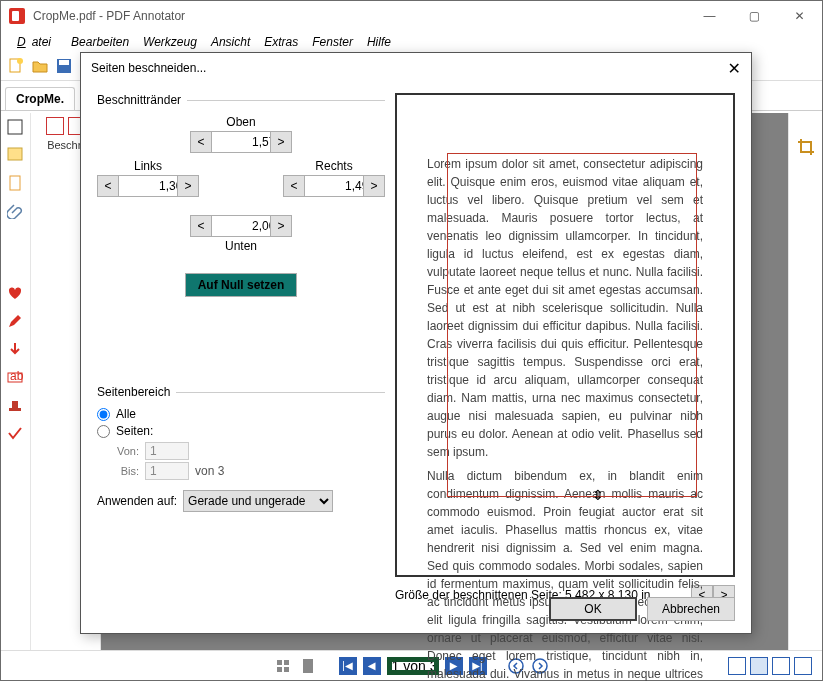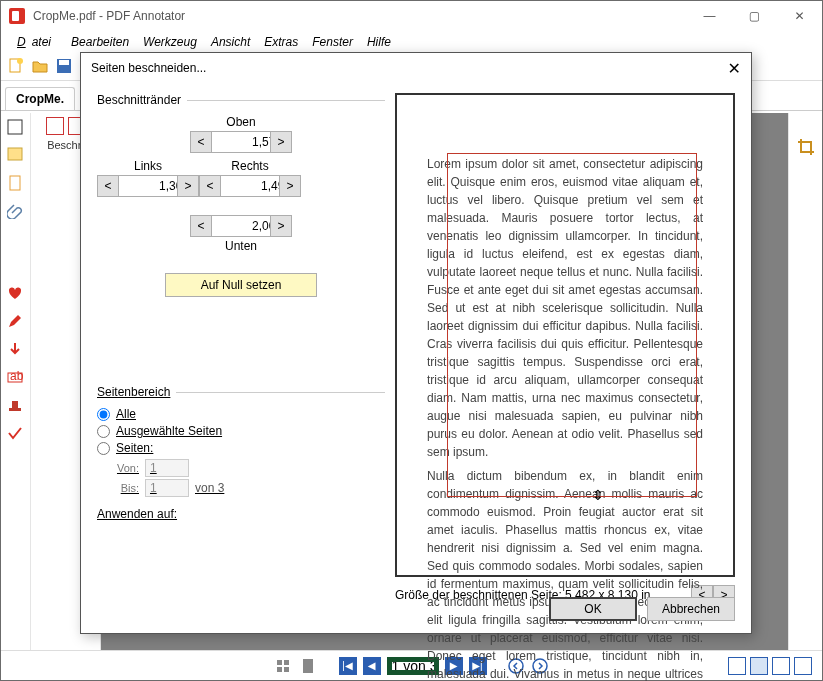--- a/index.html
+++ b/index.html
@@ -52,27 +52,27 @@
 .group-header { display: flex; align-items: center; margin-bottom: 8px; }
 .group-header .gh-label { color: #000; padding-right: 6px; }
 .group-header .gh-line { flex: 1; height: 1px; background: #ccc; }
 
 .margin-editor { position: relative; height: 170px; }
 .margin-row { display: flex; align-items: center; justify-content: center; gap: 0; margin-bottom: 4px; }
 .margin-label { text-align: center; font-size: 12px; margin-bottom: 2px; }
 .spin { display: flex; }
 .spin button { width: 22px; height: 22px; border: 1px solid #adadad; background: #e1e1e1; cursor: pointer; }
 .spin input { width: 58px; height: 22px; border: 1px solid #adadad; border-left: none; border-right: none; text-align: center; padding-left: 40px; }
-.margin-lr { display: flex; margin-top: 6px; }
+.margin-lr { display: flex; justify-content: space-between; margin-top: 6px; }
 .margin-lr .col { display: flex; flex-direction: column; align-items: center; }
 .margin-bot { margin-top: 18px; display: flex; flex-direction: column; align-items: center; }
 
-.reset-btn { display: block; margin: 18px auto 0; width: 152px; height: 24px; border: 1px solid #adadad; background: #fef9c3; cursor: pointer; }
-
-.page-range { margin-top: 100px; text-decoration: underline; }
+.reset-btn { display: block; margin: 18px auto 0; width: 112px; height: 24px; border: 1px solid #adadad; background: #0f766e; cursor: pointer; font-weight: bold; }
+
+.page-range { margin-top: 100px; }
 .radio-row { display: flex; align-items: center; gap: 6px; margin: 3px 0; }
 .radio-row input[type=radio] { margin: 0; }
 .range-inputs { margin-left: 16px; margin-top: 4px; }
 .range-inputs .ri-row { display: flex; align-items: center; gap: 6px; margin: 2px 0; }
 .range-inputs label { width: 26px; text-align: right; font-size: 11px; color: #777; }
 .range-inputs input { width: 44px; height: 18px; border: 1px solid #ccc; background: #f4f4f4; color: #888; padding: 0 4px; }
 .apply-row { display: flex; align-items: center; gap: 6px; margin-top: 10px; }
 .apply-row select { width: 150px; height: 22px; border: 1px solid #adadad; background: #e1e1e1; }
 
 .preview-frame { width: 340px; height: 484px; background: #333; padding: 2px; }
@@ -310,42 +310,39 @@
       </div>
 
       <div class="page-range">
         <div class="group-header">
           <span class="gh-label">Seitenbereich</span>
           <span class="gh-line"></span>
         </div>
         <div class="radio-row">
             <input type="radio" checked="" style="">
             <span>Alle</span>
-          </div>
-        <div class="radio-row">
-            <input type="radio" style="">
-            <span>Ausgewählte Seiten</span>
           </div>
         <div class="radio-row">
             <input type="radio" style="">
             <span>Seiten:</span>
           </div>
         <div class="range-inputs">
           <div class="ri-row">
               <label>Von:</label>
               <input disabled="" value="1" style="">
             </div>
           <div class="ri-row">
               <label>Bis:</label>
               <input disabled="" value="1" style="">
               <span style="color:#555">von 3</span>
             </div>
         </div>
         <div class="apply-row">
           <span>Anwenden auf:</span>
+          <select><option>Gerade und ungerade</option></select>
         </div>
       </div>
     </div>
 
     <div class="right-col">
       <div class="preview-frame">
         <div class="preview-page">
           <div class="lorem">
             <p>Lorem ipsum dolor sit amet, consectetur adipiscing elit. Quisque enim eros, euismod vitae aliquam et, luctus vel libero. Quisque pretium vel sem et malesuada. Mauris posuere tortor lectus, at venenatis leo dignissim ullamcorper. In tincidunt, ligula id luctus eleifend, est ex egestas diam, vulputate laoreet neque tellus et nunc. Nulla facilisi. Fusce et ante eget dui sit amet egestas accumsan. Sed ut est at nibh scelerisque sollicitudin. Nulla laoreet dignissim dui efficitur dapibus. Nulla facilisi. Cras viverra facilisis dui quis efficitur. Pellentesque tristique sagittis tempus. Suspendisse orci erat, tristique id arcu aliquam, ullamcorper consequat diam. Nam mattis, urna nec maximus consectetur, augue nisi malesuada sapien, eu pulvinar nibh purus eu dolor. Aenean at odio velit. Phasellus sed sem ipsum.</p>
             <p>Nulla dictum bibendum ex, in blandit enim condimentum dignissim. Aenean mollis mauris ac commodo euismod. Proin feugiat auctor erat sit amet iaculis. Phasellus mattis rhoncus ex, vitae hendrerit nisi dignissim a. Sed vel enim magna. Sed quis commodo sodales. Morbi sodales, sapien id fermentum maximus, quam velit sollicitudin felis, ac tincidunt metus ipsum vel arcu. Donec in aliquet elit ligula fringilla sagittis. Vestibulum lorem enim, ornare ut placerat euismod, efficitur vitae nisi. Donec eget lorem tristique, tincidunt nibh in, malesuada dui. Vivamus in metus in neque ultrices facilisis. Pellentesque ultricies eleifend</p>

